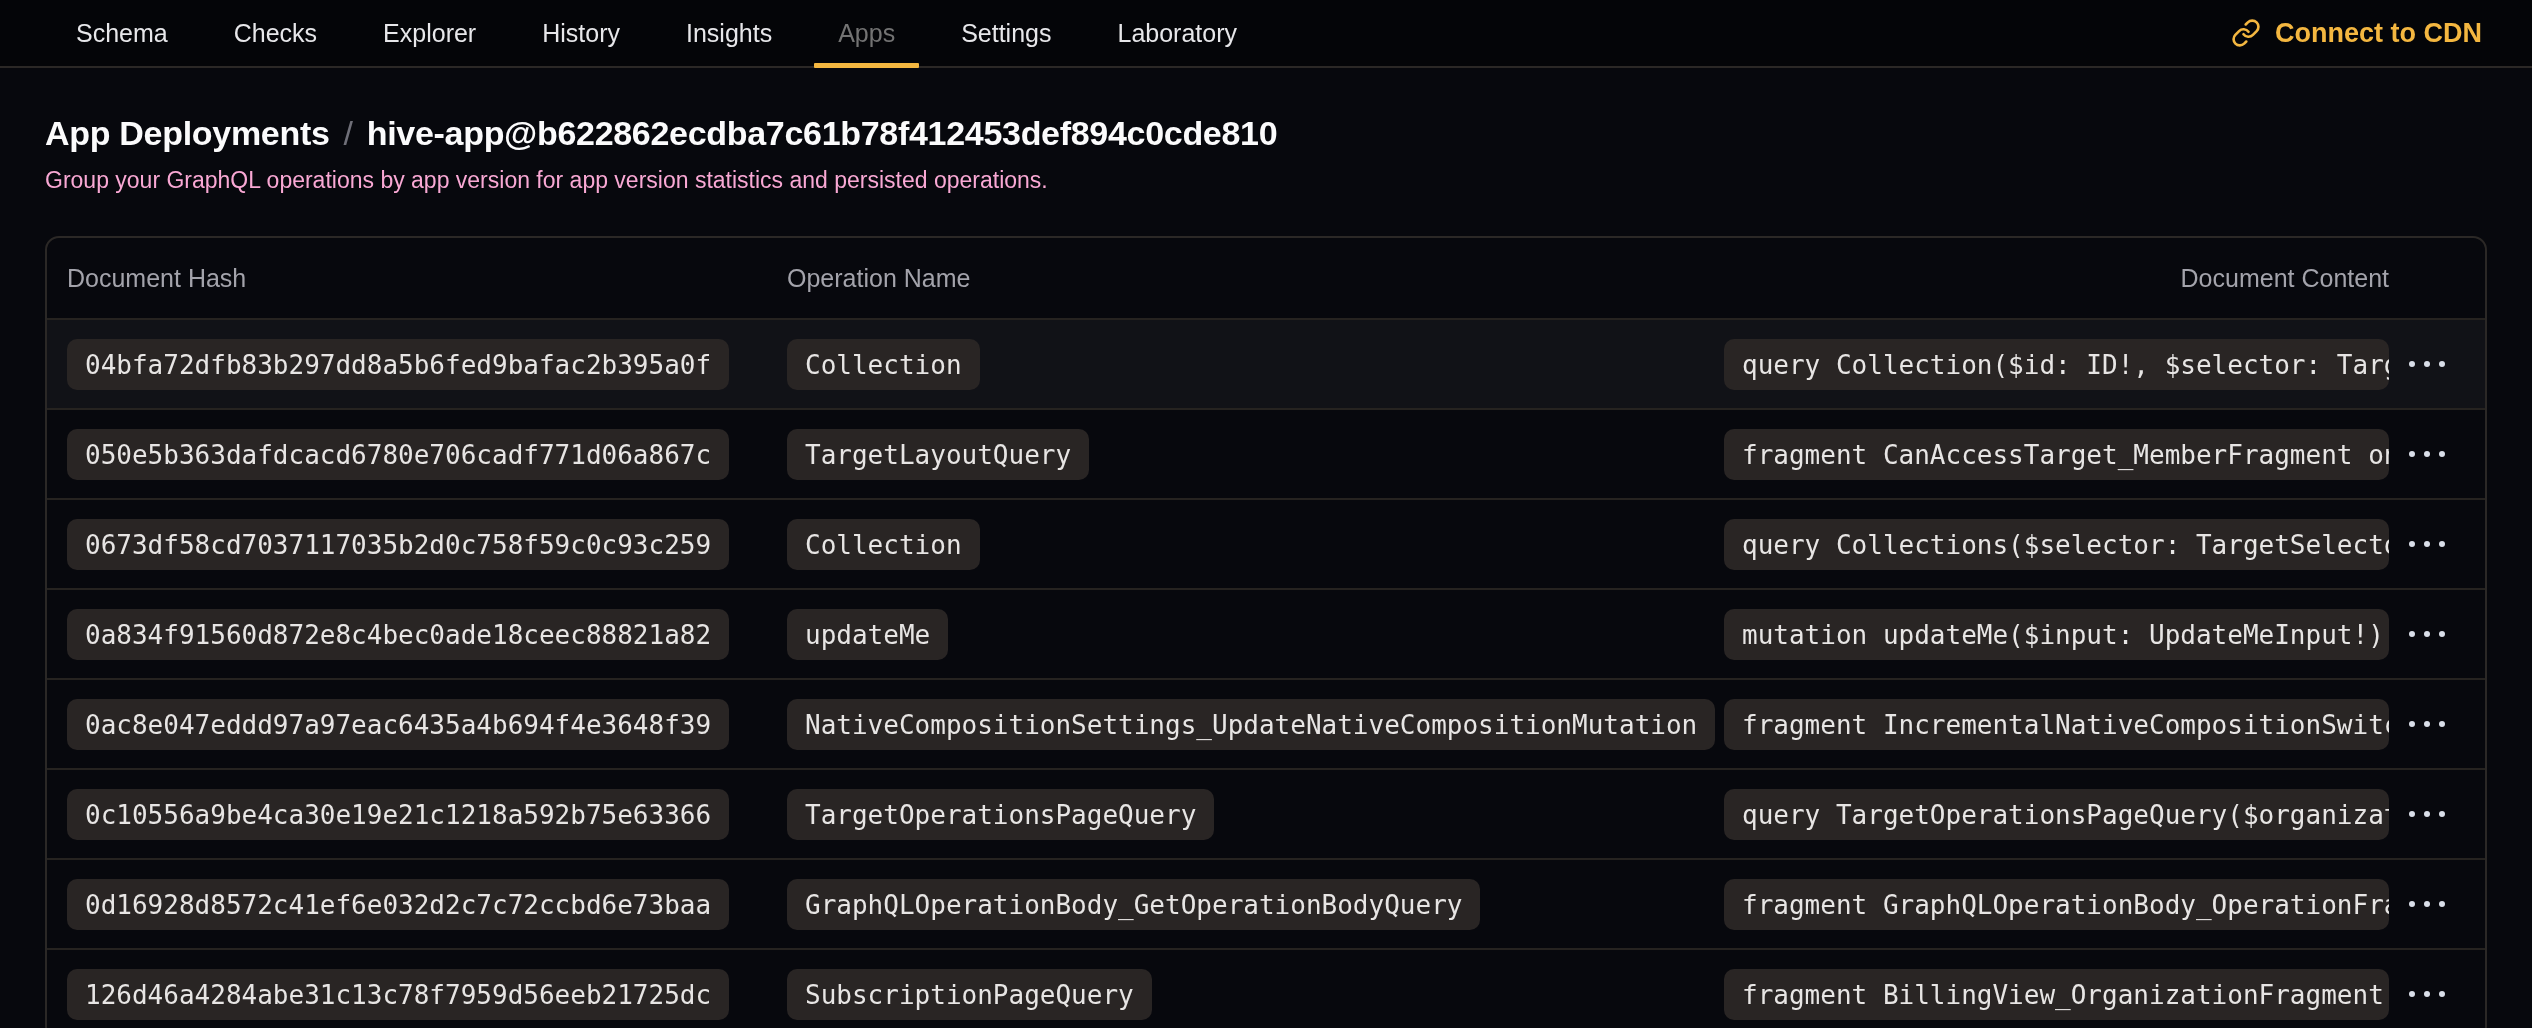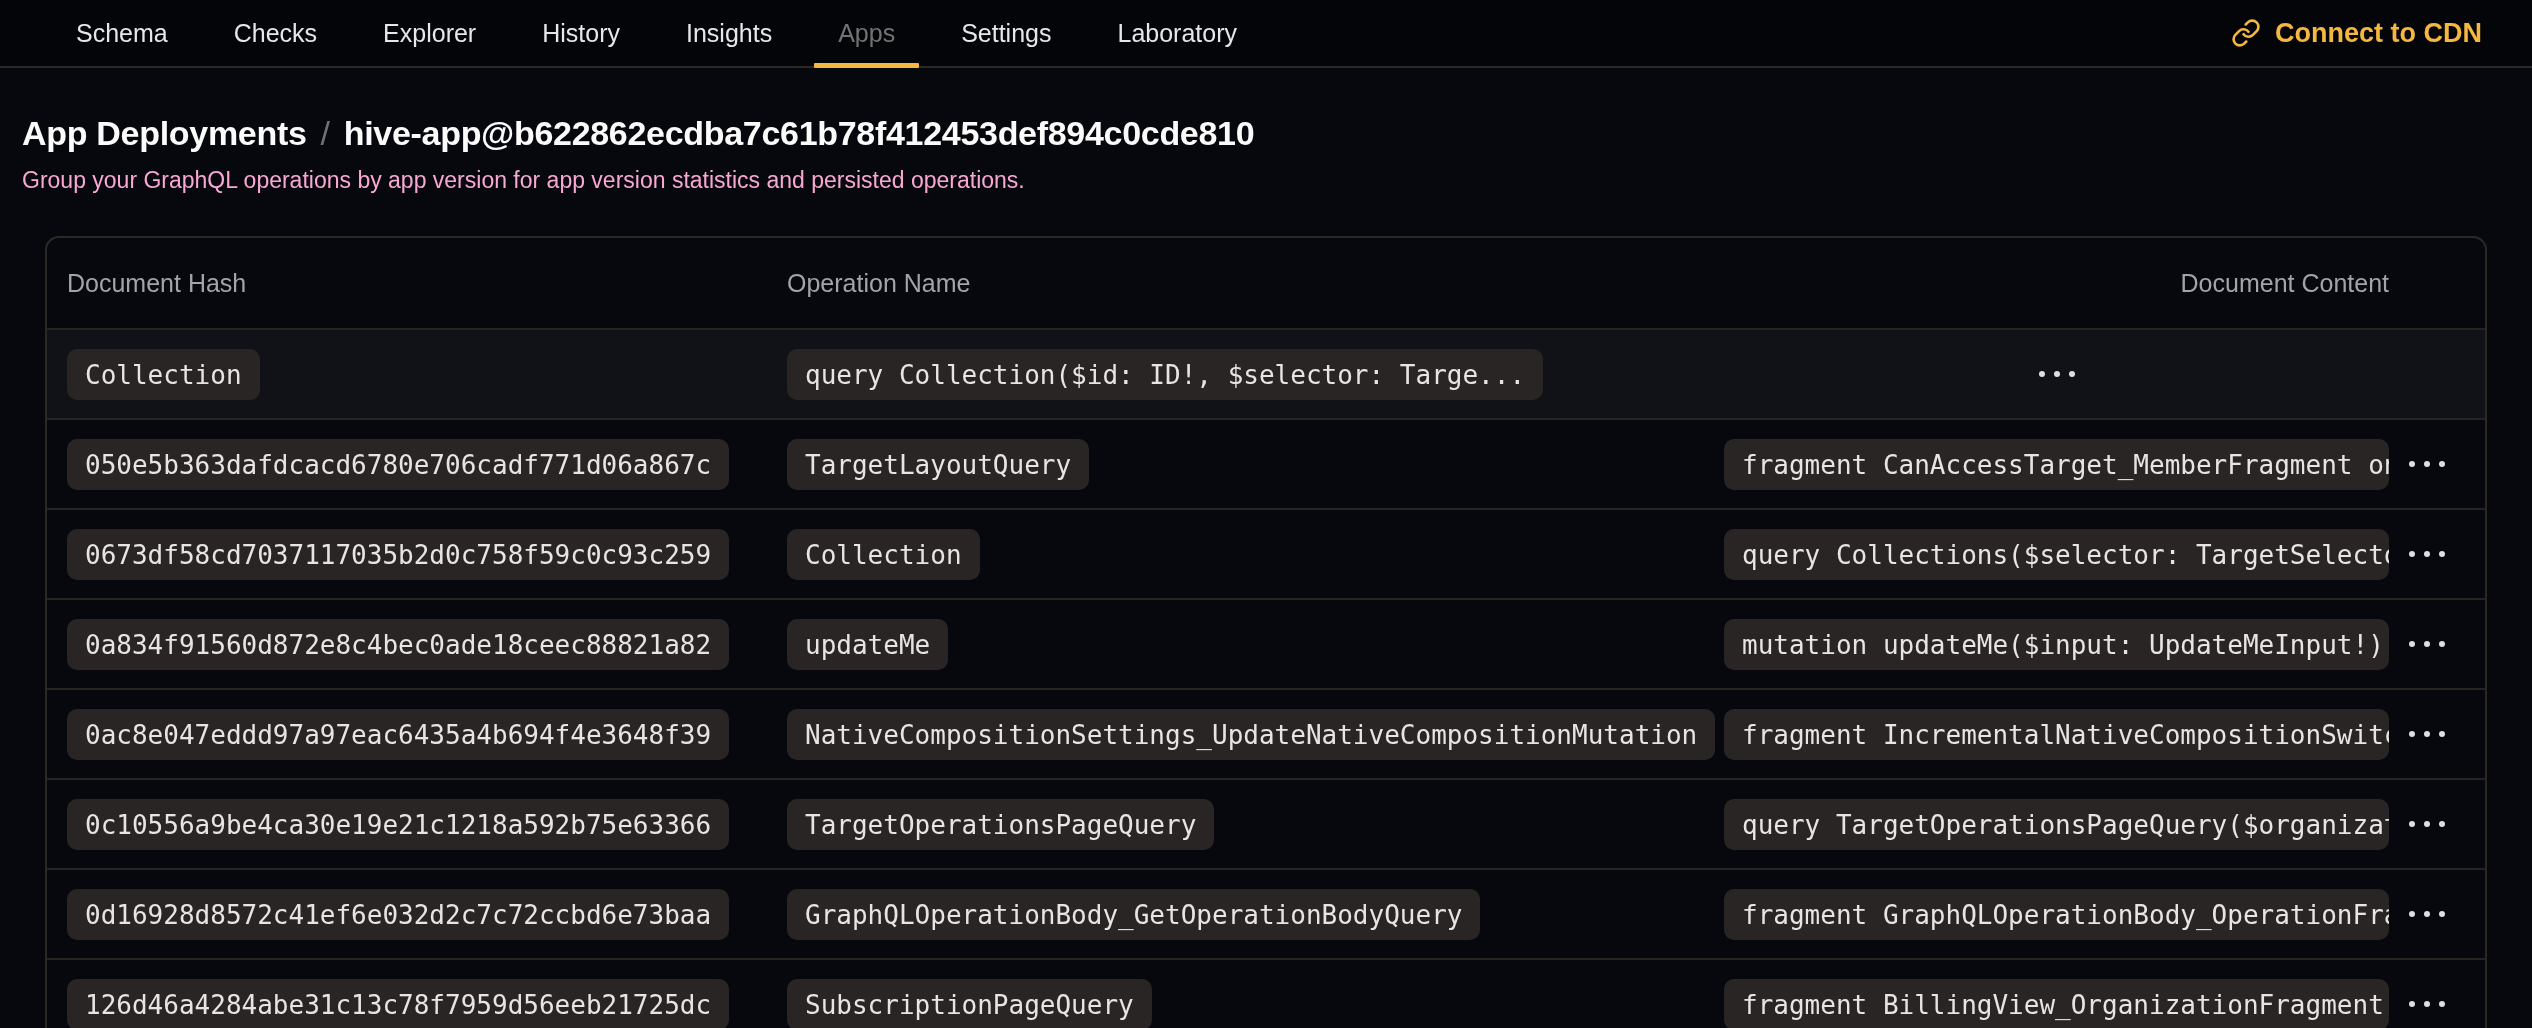--- a/index.html
+++ b/index.html
@@ -45,21 +45,21 @@
     color:var(--accent,#f4b740);
     font-size:27px;
     font-weight:700;
     cursor:pointer;
     text-decoration:none;
     white-space:nowrap;
   }
   .cdn-link svg { width:30px; height:30px; display:block; }
 
   
-  .page-head { padding:46px 45px 0 22px; }
+  .page-head { padding:46px 45px 0 45px; }
   .breadcrumb {
     font-size:34px;
     font-weight:700;
     color:#fbfbfc;
     letter-spacing:-0.3px;
     white-space:nowrap;
   }
   .breadcrumb .sep {
     color:#6f6f78;
     font-weight:400;
@@ -80,21 +80,21 @@
   }
   .trow {
     display:grid;
     grid-template-columns:720px 937px 1fr 76px;
     align-items:center;
     height:90px;
     padding:0 20px;
     border-top:2px solid #262320;
   }
   .trow.head {
-    height:90px;
+    height:80px;
     border-top:none;
   }
   .trow.highlight { background:rgba(255,255,255,0.045); }
   .th {
     font-size:25px;
     color:#a3a3ab;
     font-weight:400;
     white-space:nowrap;
   }
   .th.right { text-align:right; }
@@ -157,20 +157,23 @@
 <section class="card">
   <div class="trow head">
     <div class="th">Document Hash</div>
     <div class="th">Operation Name</div>
     <div class="th right">Document Content</div>
     <div class="th"></div>
   </div>
   <div>
   <div class="trow highlight">
     <div class="cell">
+      <span class="pill">04bfa72dfb83b297dd8a5b6fed9bafac2b395a0f</span>
+    </div>
+    <div class="cell">
       <span class="pill">Collection</span>
     </div>
     <div class="cell">
       <span class="pill">query Collection($id: ID!, $selector: Targe...</span>
     </div>
     <div class="cell">
       <button class="menu-btn" aria-label="row menu">
         <span style="display:flex;gap:9px;">
               <i></i>
               <i></i>

